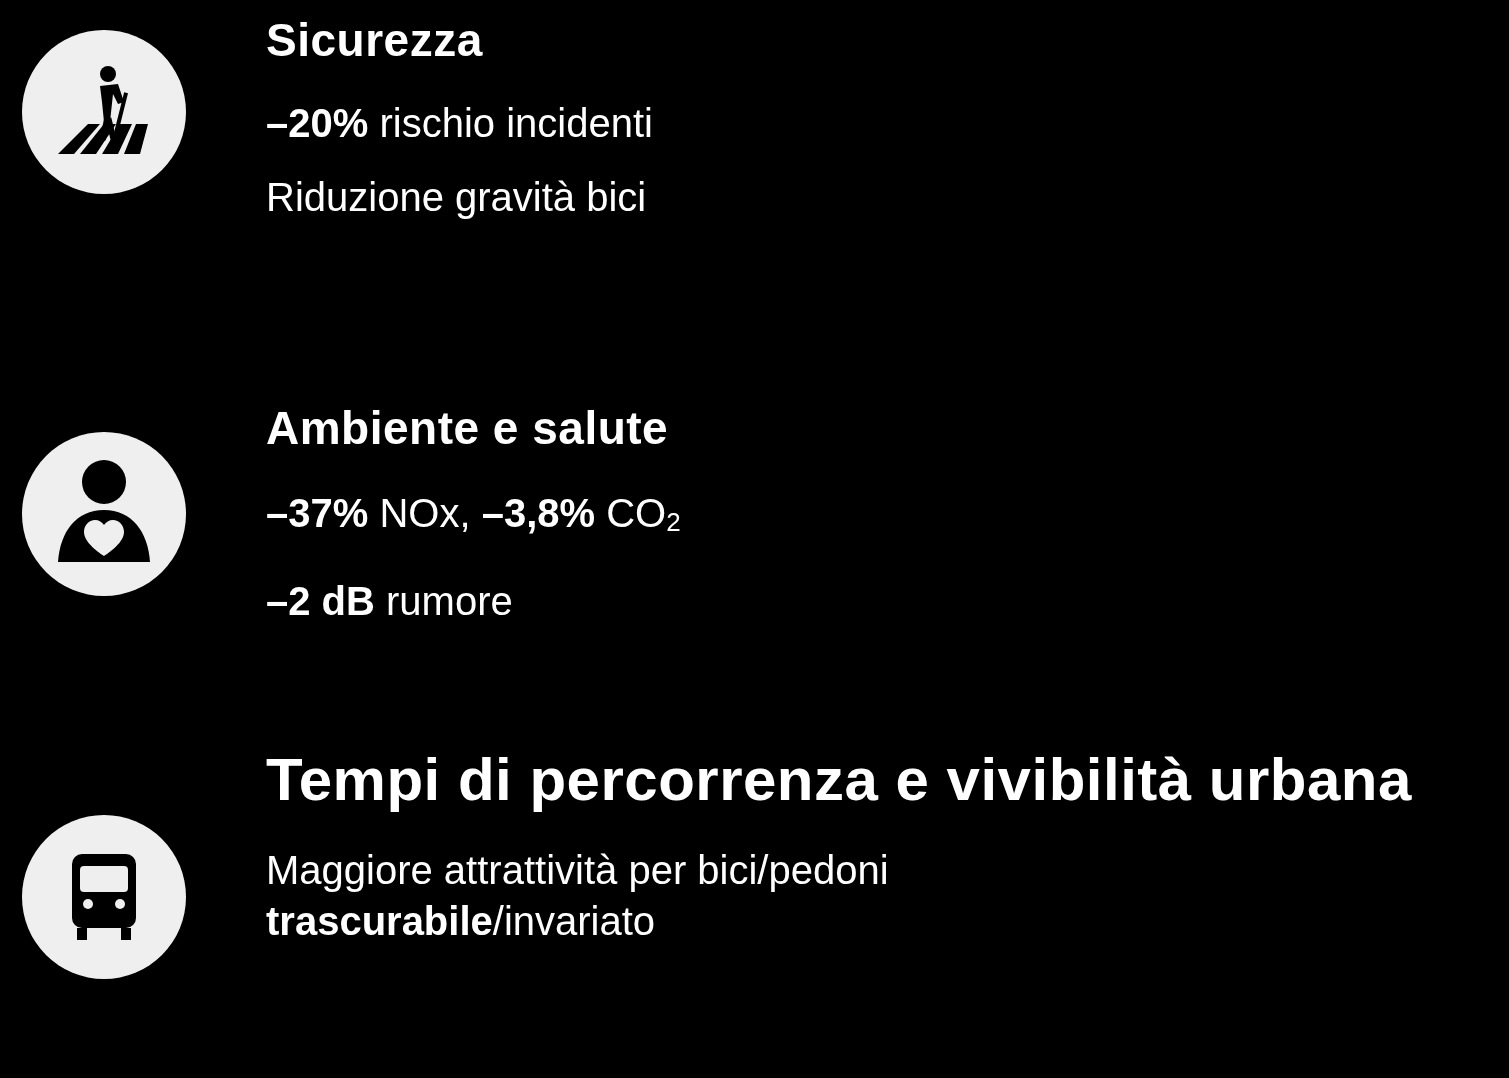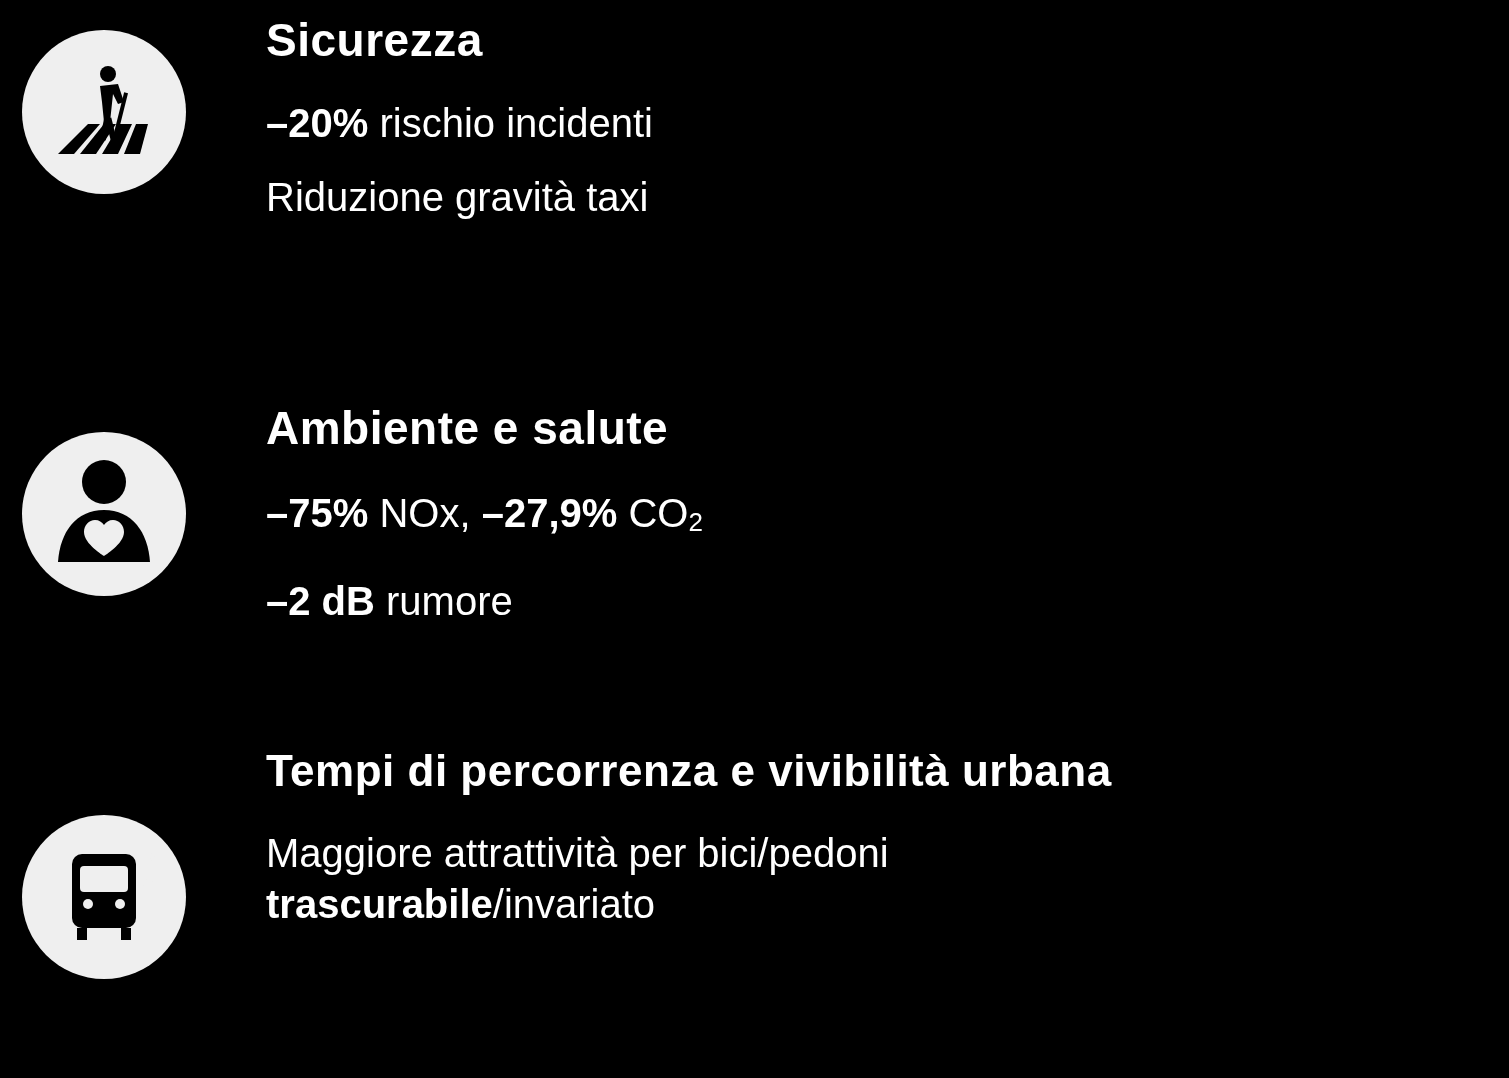--- a/index.html
+++ b/index.html
@@ -62,21 +62,21 @@
 
   
   #icon-health { left: 22px; top: 432px; }
   #text-health { top: 404px; }
   #text-health .heading { margin-bottom: 36px; }
   #text-health .line { margin-bottom: 36px; }
 
   
   #icon-bus { left: 22px; top: 815px; }
   #text-bus { top: 748px; }
-  #text-bus .heading { margin-bottom: 34px; font-size: 44px; }
+  #text-bus .heading { margin-bottom: 34px; font-size: 60px; }
   #text-bus .line { margin-bottom: 0px; }
   #text-bus .gap { margin-bottom: 34px; }
 
   svg { display: block; }
 </style>
 </head>
 <body>
 
 <div class="slide">
 
@@ -98,35 +98,35 @@
         <rect x="74" y="30" width="4" height="50" transform="rotate(14 76 55)"></rect>
       </g>
     </svg>
   </div>
   <div class="text-col" id="text-safety">
     <div class="heading">Sicurezza</div>
     <div class="line">
       <b>–20%</b><span> rischio incidenti</span>
     </div>
     <div class="line">
-      <span>Riduzione gravità taxi</span>
+      <span>Riduzione gravità bici</span>
     </div>
   </div>
 
   <div class="icon-wrap" id="icon-health">
     <svg width="120" height="120" viewBox="0 0 120 120" aria-hidden="true">
       <circle cx="60" cy="28" r="22" fill="#000000"></circle>
       <path d="M60 56 C88 56 104 78 106 108 L14 108 C16 78 32 56 60 56 Z" fill="#000000"></path>
       <path d="M60 102 C60 102 40 90 40 78 C40 71 45 66 51 66 C55 66 58 68 60 71 C62 68 65 66 69 66 C75 66 80 71 80 78 C80 90 60 102 60 102 Z" fill="#efefef"></path>
     </svg>
   </div>
   <div class="text-col" id="text-health">
     <div class="heading">Ambiente e salute</div>
     <div class="line">
-      <b>–75%</b><span> NOx, </span><b>–27,9%</b><span> CO</span><span class="sub">2</span>
+      <b>–37%</b><span> NOx, </span><b>–3,8%</b><span> CO</span><span class="sub">2</span>
     </div>
     <div class="line">
       <b>–2 dB</b><span> rumore</span>
     </div>
   </div>
 
   <div class="icon-wrap" id="icon-bus">
     <svg width="120" height="110" viewBox="0 0 120 110" aria-hidden="true">
       <rect x="28" y="12" width="64" height="74" rx="10" fill="#000000"></rect>
       <rect x="36" y="24" width="48" height="26" rx="4" fill="#efefef"></rect>

